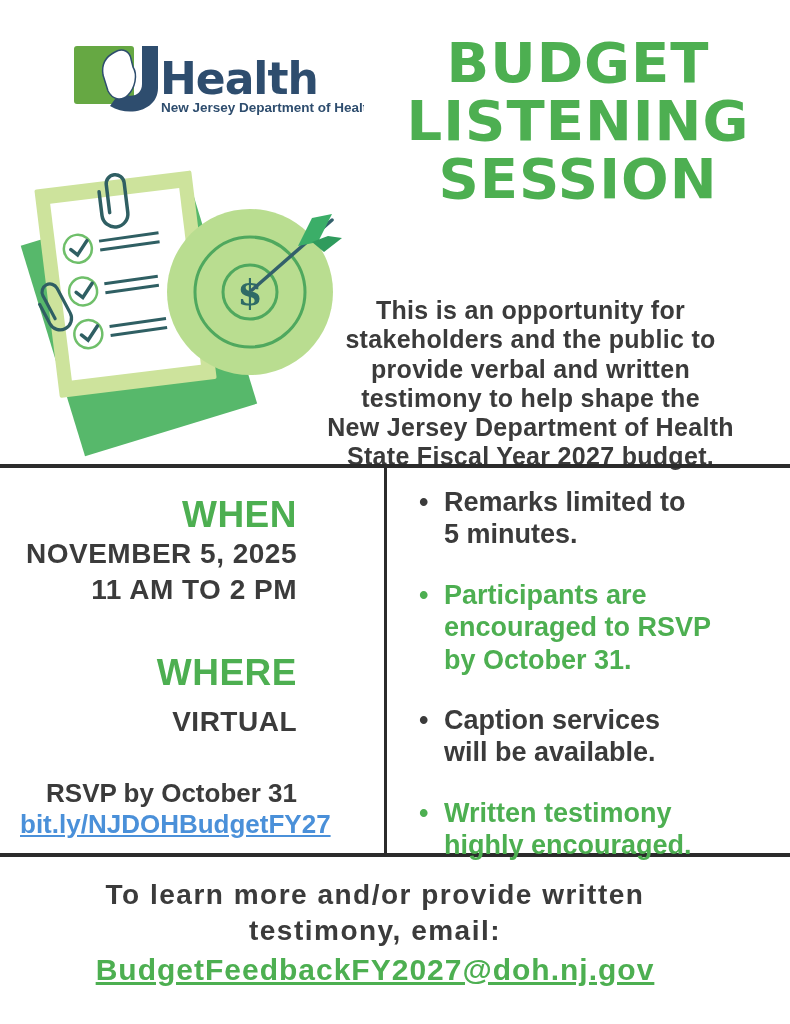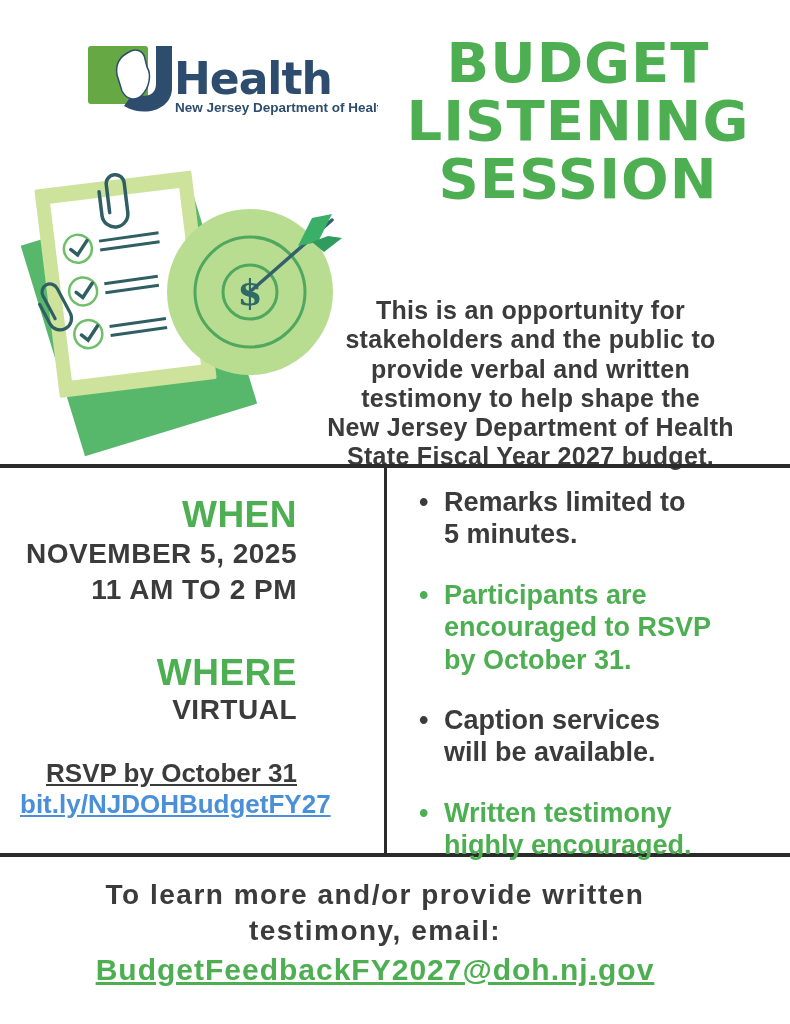--- a/index.html
+++ b/index.html
@@ -10,21 +10,21 @@
     height: 1024px;
     background: #ffffff;
     overflow: hidden;
     font-family: "Liberation Sans", "DejaVu Sans", sans-serif;
     font-weight: bold;
     color: #3b3b3b;
   }
   .prelines { white-space: pre-line; }
 
   
-  .logo-wrap { position: absolute; left: 56px; top: 44px; width: 290px; height: 84px; padding-left: 32px; }
+  .logo-wrap { position: absolute; left: 42px; top: 44px; width: 290px; height: 84px; padding-left: 32px; }
   .title {
     position: absolute; left: 368px; top: 34px; width: 420px;
     text-align: center;
     font-family: "DejaVu Sans", sans-serif;
     font-size: 56px; line-height: 1.04; letter-spacing: 1px;
     color: #4daf51;
   }
 
   
   .intro {
@@ -48,22 +48,22 @@
   .details {
     position: absolute; left: 0; top: 468px; width: 319px; height: 385px;
     padding: 26px 22px 0 20px;
     text-align: right;
     border-radius: 32px;
   }
   .section-heading { font-size: 37px; color: #4daf51; letter-spacing: 0.5px; }
   .when-date { margin-top: 2px; font-size: 28px; letter-spacing: 0.5px; }
   .when-time { margin-top: 4px; font-size: 28px; letter-spacing: 0.5px; }
   .where-heading { margin-top: 46px; }
-  .where-value { font-size: 28px; letter-spacing: 0.5px; }
-  .rsvp-note { margin-top: 32px; font-size: 26px; text-decoration: underline; }
+  .where-value { margin-top: 12px; font-size: 28px; letter-spacing: 0.5px; }
+  .rsvp-note { margin-top: 40px; font-size: 26px; }
   .rsvp-link {
     display: block; margin-top: 0; font-size: 26px;
     color: #4a90d9; text-decoration: underline; cursor: pointer;
   }
 
   
   .bullets {
     position: absolute; left: 387px; top: 468px; width: 403px; height: 385px;
     padding: 18px 6px 0 30px;
     list-style: none;

